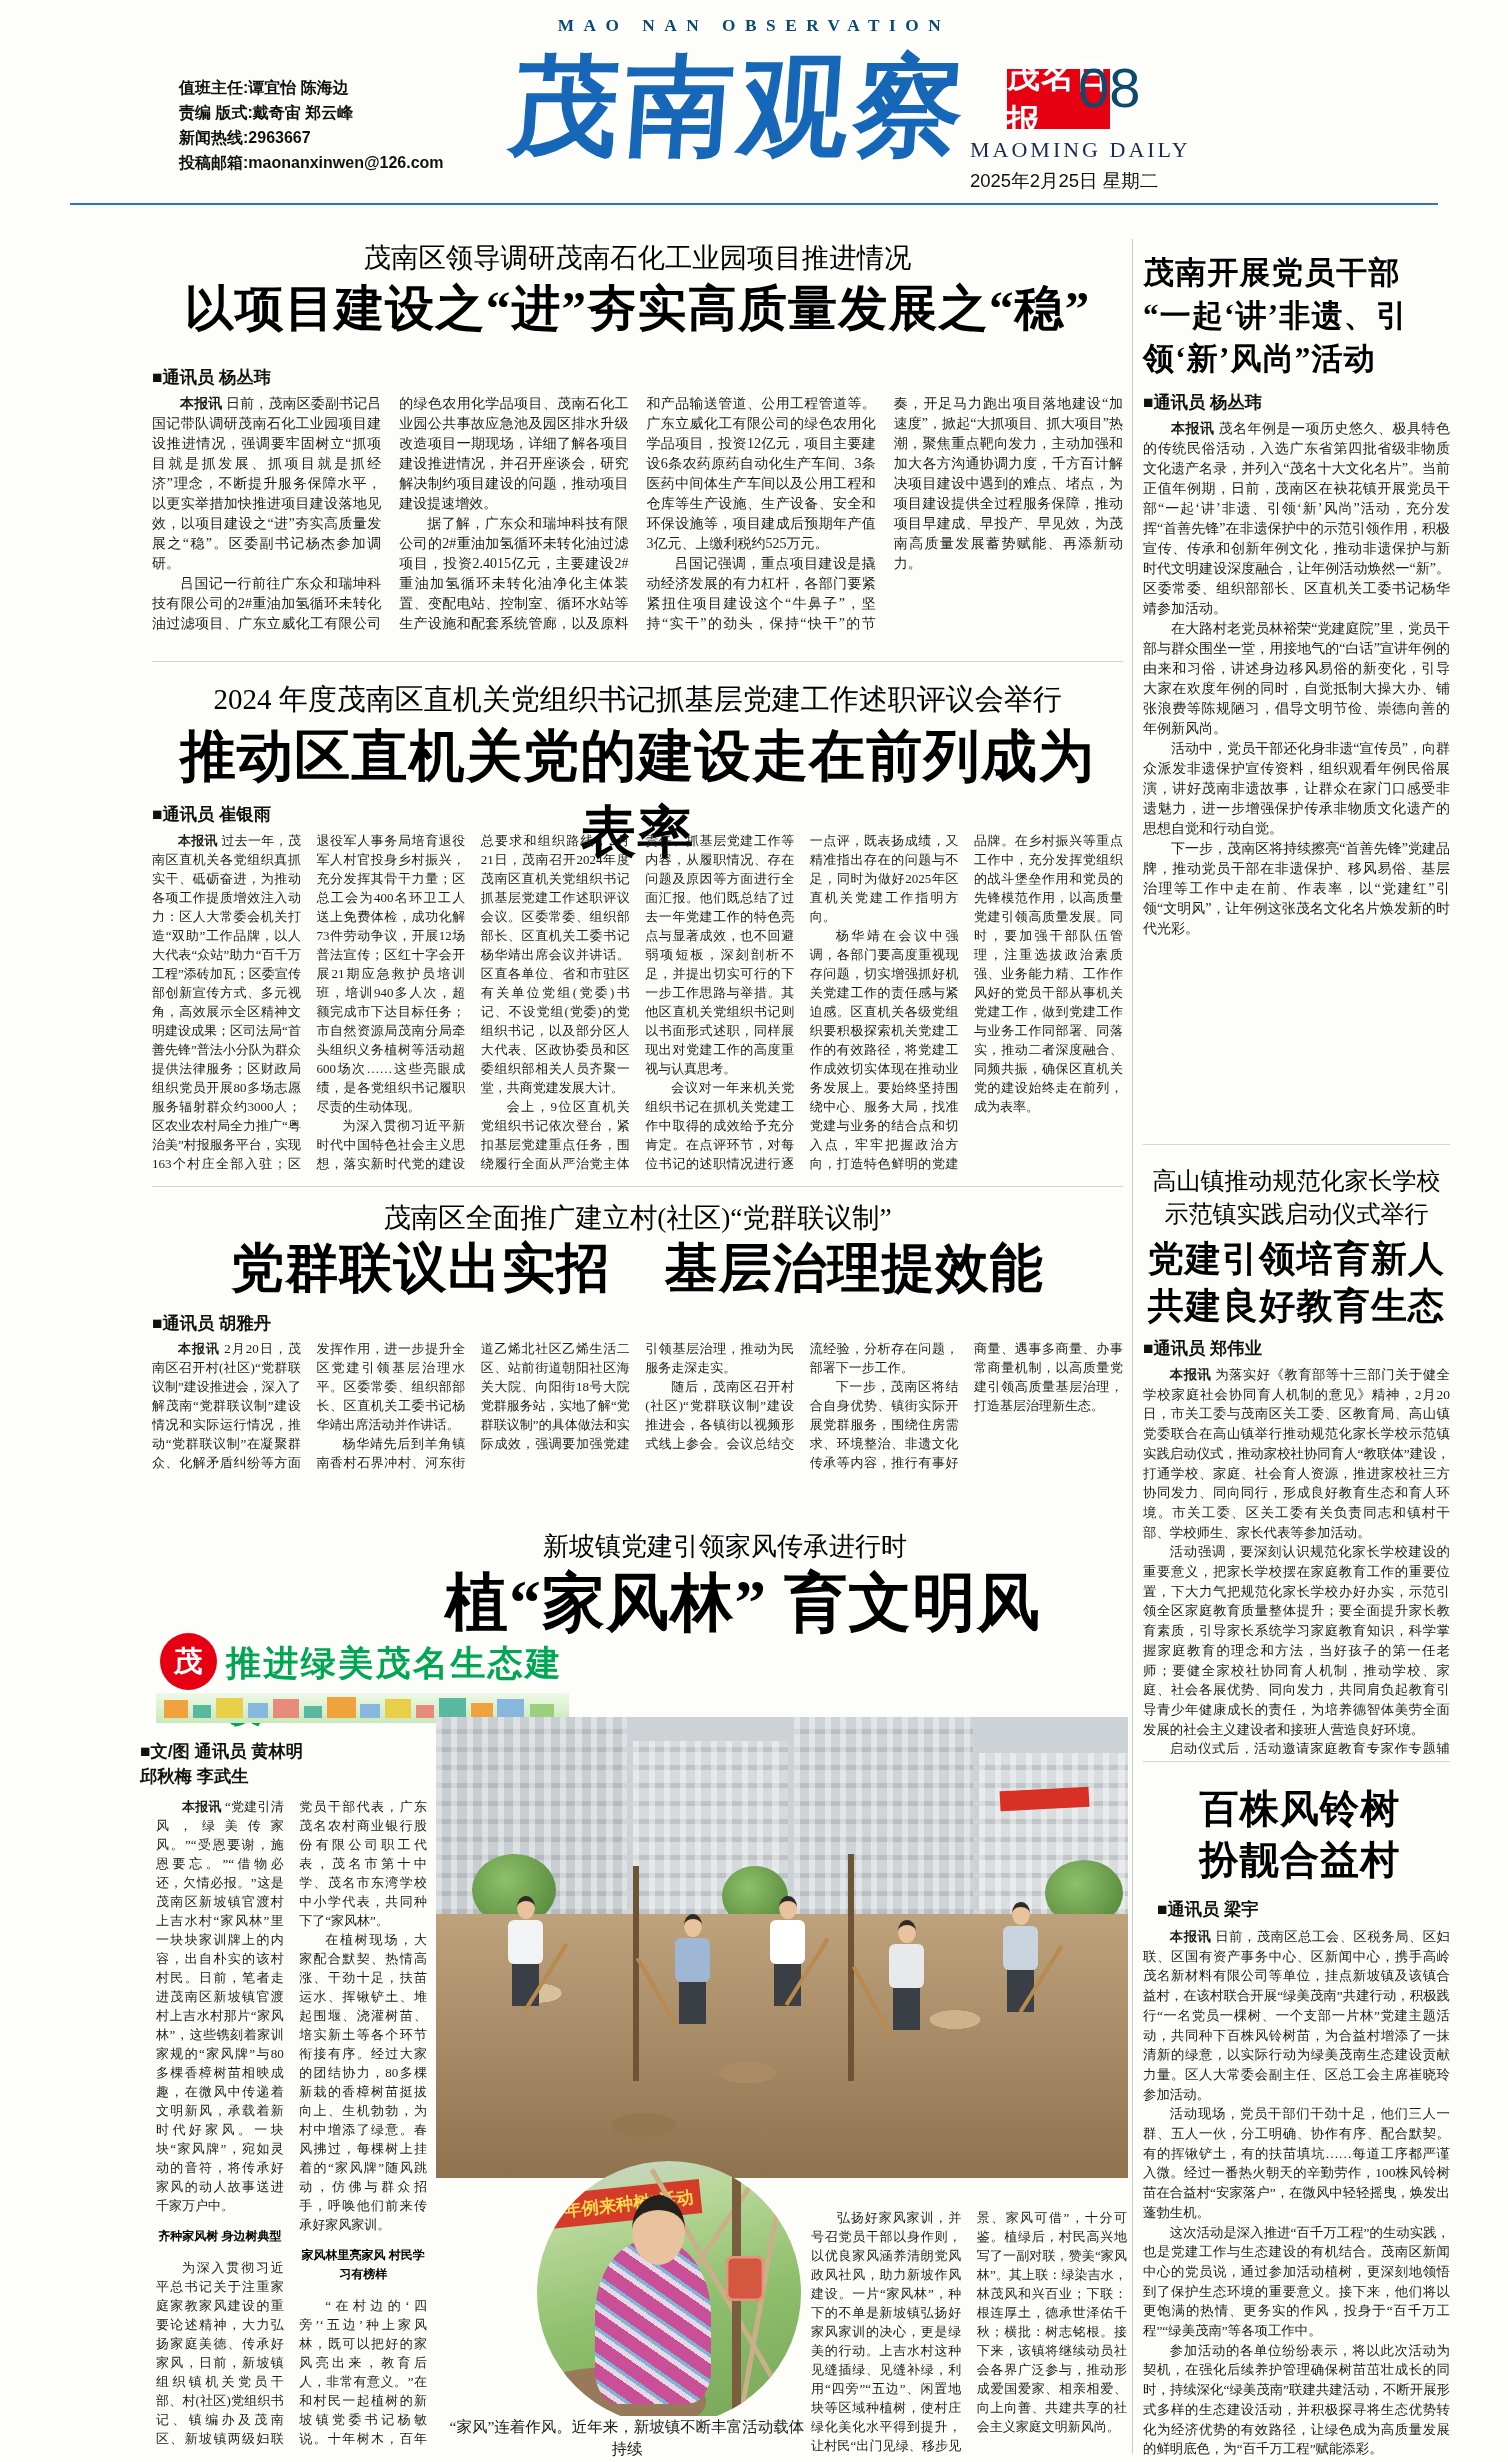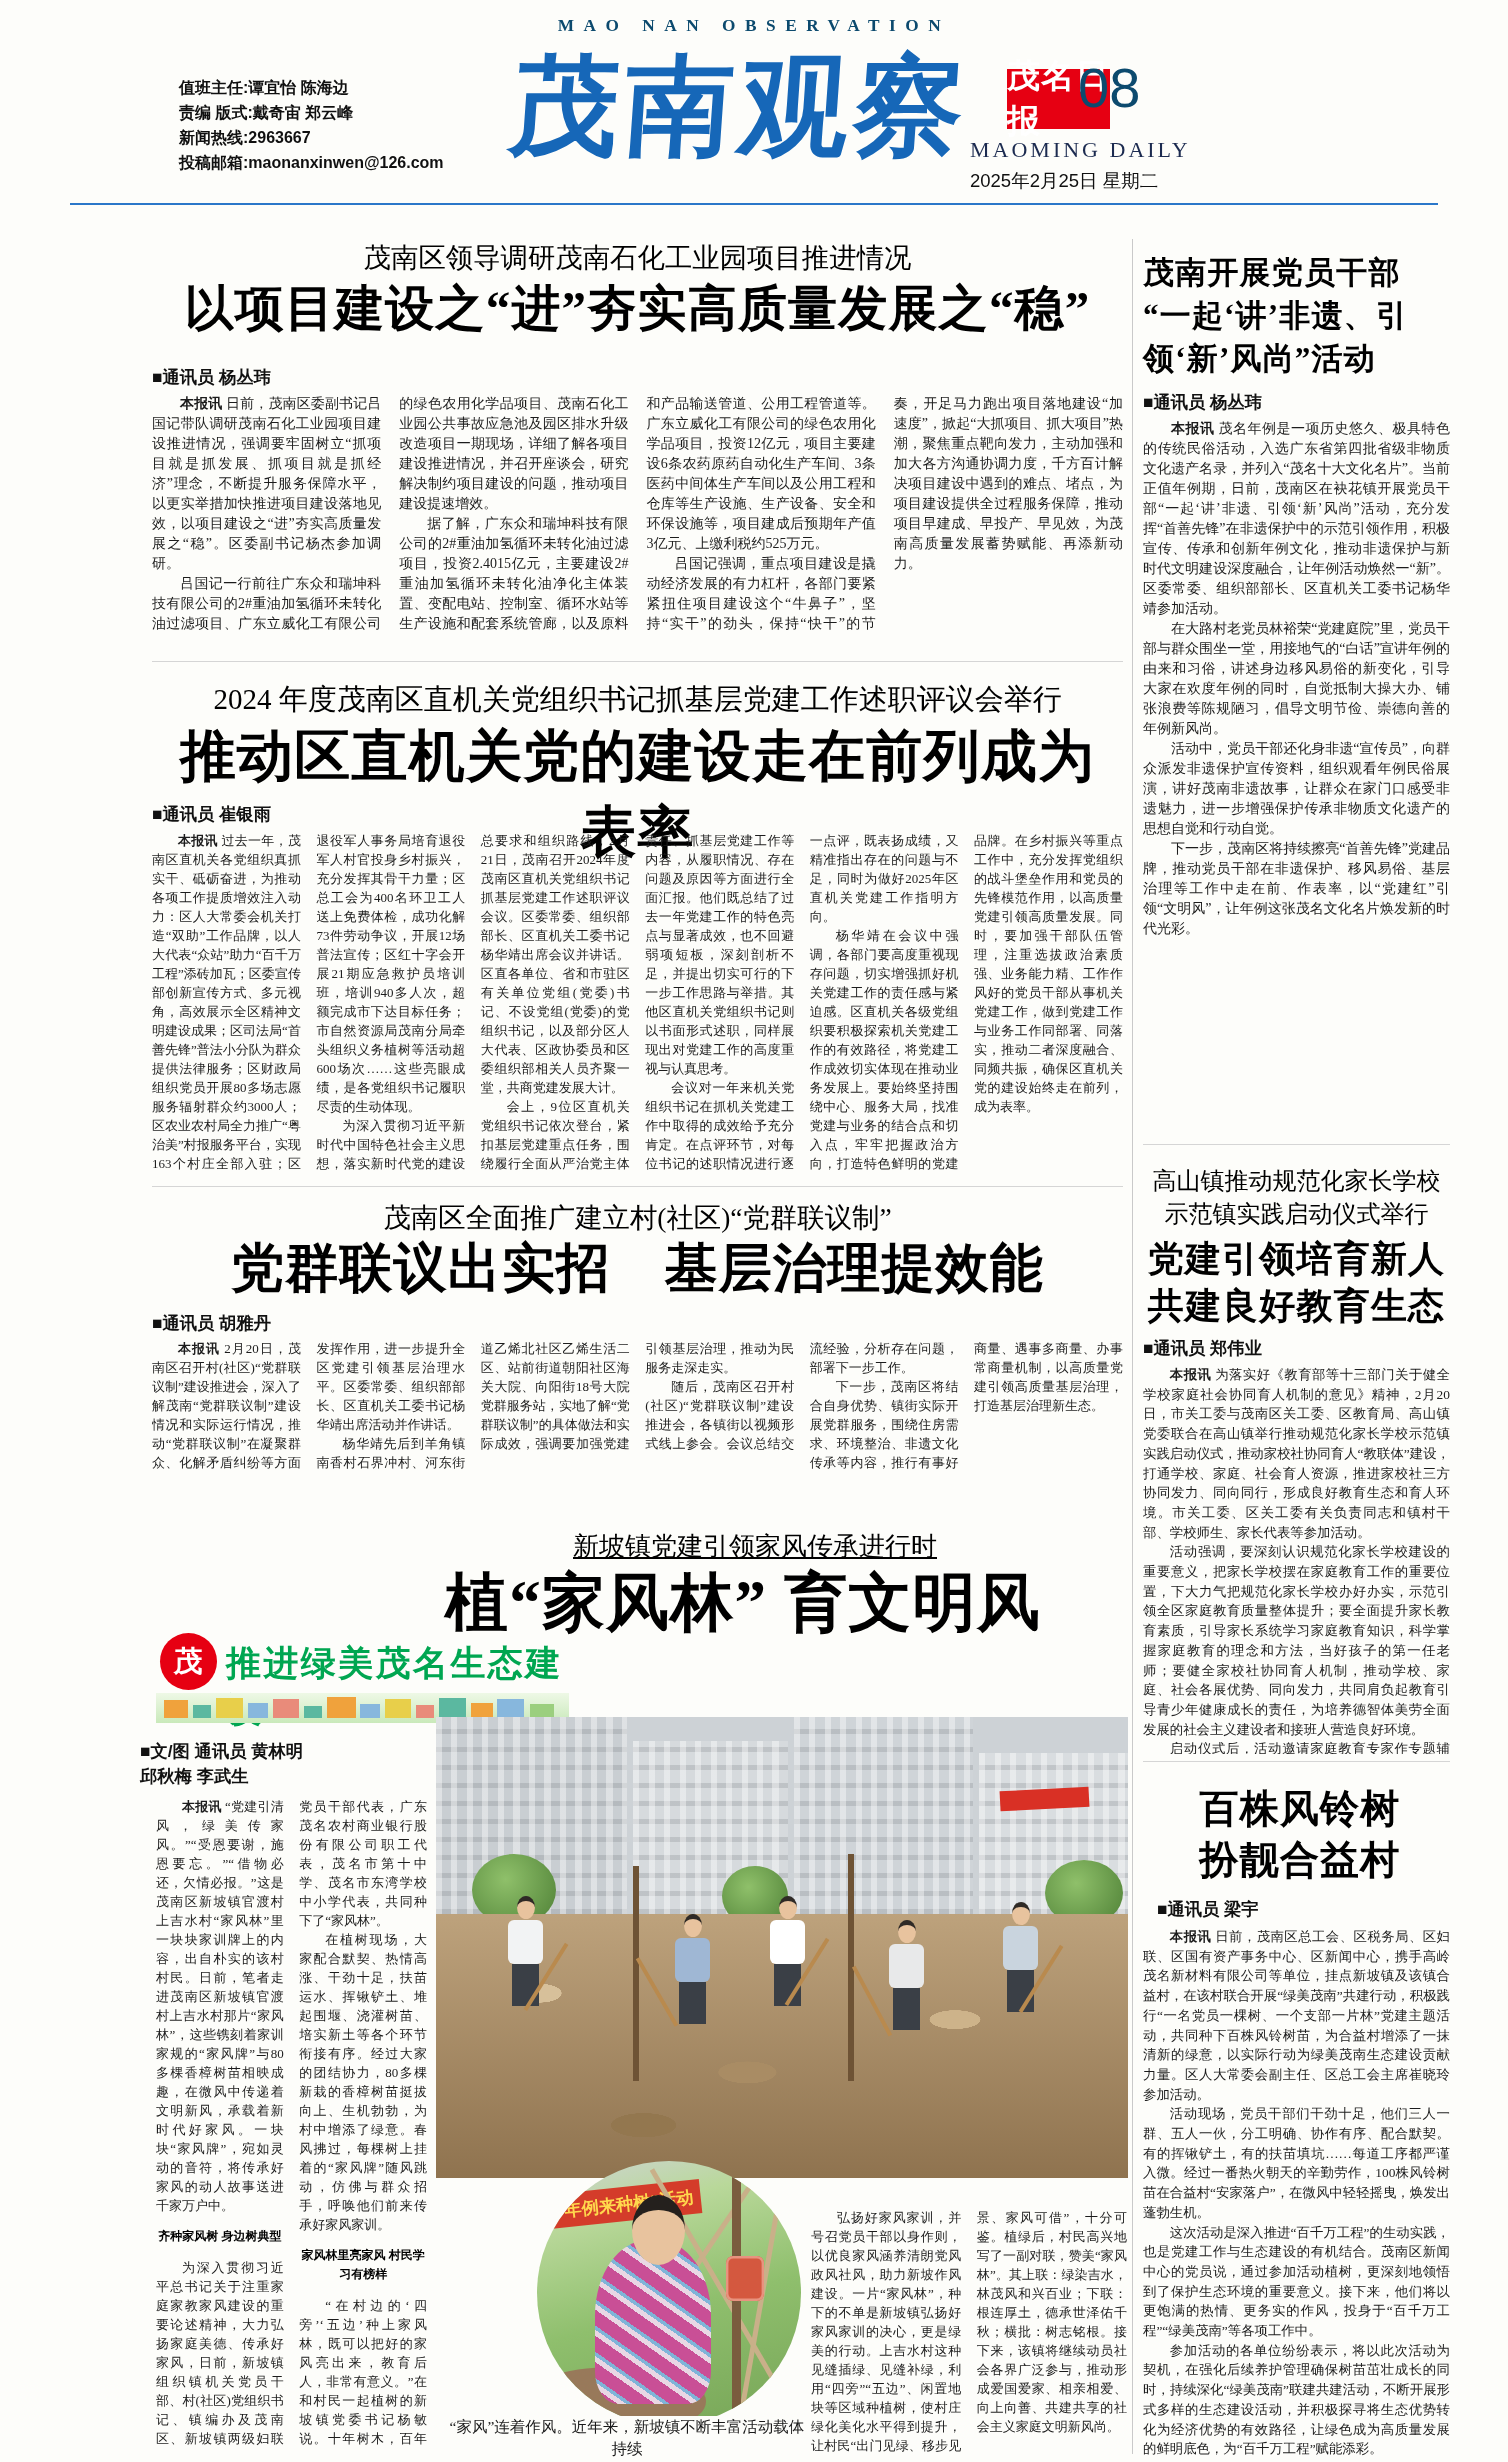--- a/index.html
+++ b/index.html
@@ -151,21 +151,21 @@
 <div class="abs kicker center" style="left:152px;top:1200px;width:971px;font-size:27.4px;">茂南区全面推广建立村(社区)“党群联议制”</div>
 <div class="abs headline center" style="left:152px;top:1233px;width:971px;font-size:53px;">党群联议出实招　基层治理提效能</div>
 <div class="abs byline" style="left:152px;top:1311px;">■通讯员 胡雅丹</div>
 <div class="abs body-text cols-6" style="left:152px;top:1339px;width:971px;height:276px;font-size:13px;line-height:19px;">
     <p class="para"><b>本报讯 </b>2月20日，茂南区召开村(社区)“党群联议制”建设推进会，深入了解茂南“党群联议制”建设情况和实际运行情况，推动“党群联议制”在凝聚群众、化解矛盾纠纷等方面发挥作用，进一步提升全区党建引领基层治理水平。区委常委、组织部部长、区直机关工委书记杨华靖出席活动并作讲话。</p>
     <p class="para">杨华靖先后到羊角镇南香村石界冲村、河东街道乙烯北社区乙烯生活二区、站前街道朝阳社区海关大院、向阳街18号大院党群服务站，实地了解“党群联议制”的具体做法和实际成效，强调要加强党建引领基层治理，推动为民服务走深走实。</p>
     <p class="para">随后，茂南区召开村(社区)“党群联议制”建设推进会，各镇街以视频形式线上参会。会议总结交流经验，分析存在问题，部署下一步工作。</p>
     <p class="para">下一步，茂南区将结合自身优势、镇街实际开展党群服务，围绕住房需求、环境整治、非遗文化传承等内容，推行有事好商量、遇事多商量、办事常商量机制，以高质量党建引领高质量基层治理，打造基层治理新生态。</p>
   </div>
 
-<div class="abs kicker center" style="left:370px;top:1529px;width:770px;font-size:26px;text-decoration:underline;">新坡镇党建引领家风传承进行时</div>
+<div class="abs kicker center" style="left:340px;top:1529px;width:770px;font-size:26px;">新坡镇党建引领家风传承进行时</div>
 <div class="abs headline center" style="left:358px;top:1560px;width:770px;font-size:63px;">植“家风林”  育文明风</div>
 
 <div id="eco-banner" class="abs">
   <div id="eco-logo">茂</div>
   <div id="eco-text">推进绿美茂名生态建设</div>
   <div id="eco-city">
     <div class="bld" style="left:8.4px;width:24px;height:18px;background:#f0a23c;"></div>
     <div class="bld" style="left:37px;width:18px;height:13px;background:#5bb8a0;"></div>
     <div class="bld" style="left:60px;width:27.4px;height:20px;background:#e8cf4a;"></div>
     <div class="bld" style="left:92px;width:20px;height:15.5px;background:#87b7dd;"></div>

